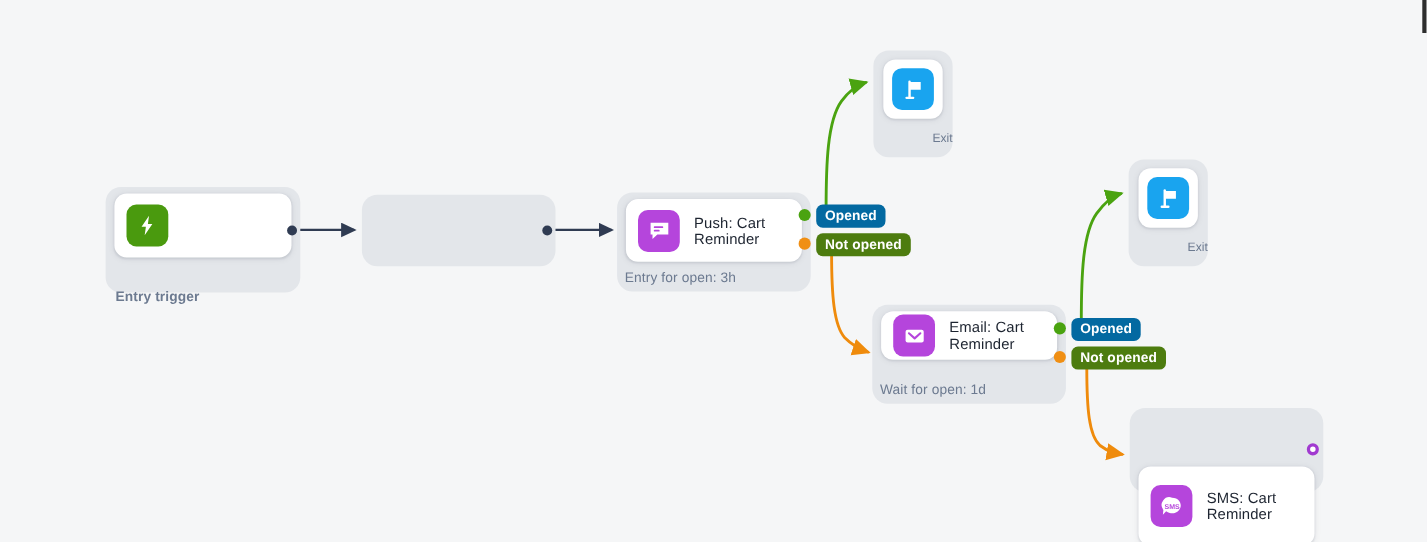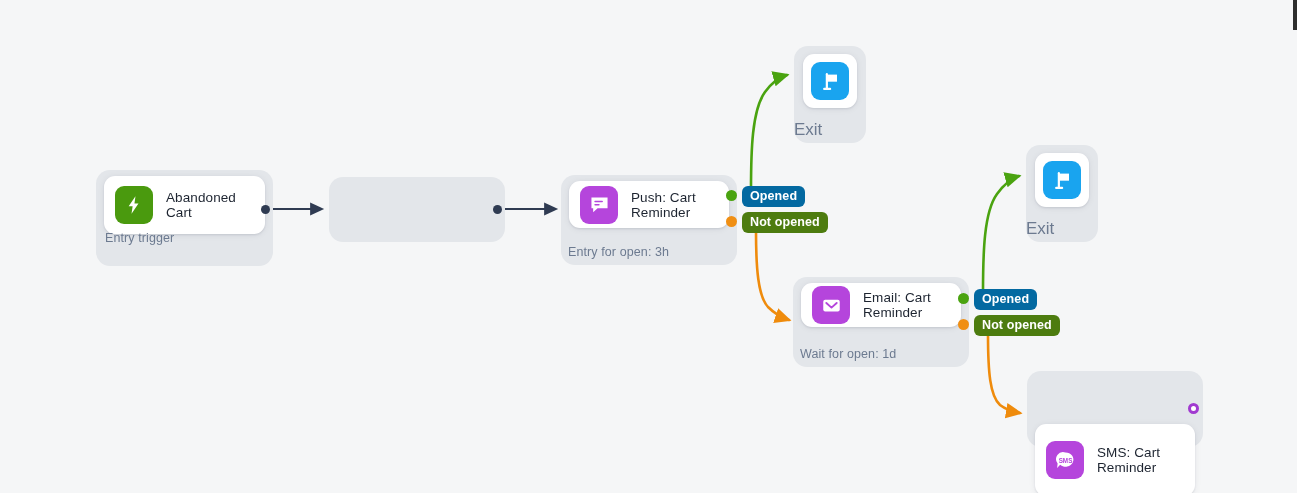--- a/index.html
+++ b/index.html
@@ -61,21 +61,21 @@
     z-index:2;
   }
   .exit-card{
     position:absolute;
     background:#fff;border-radius:11px;
     box-shadow:0 1px 2px rgba(20,30,50,.10),0 1px 7px rgba(20,30,50,.07);
     display:flex;align-items:center;justify-content:center;
     z-index:3;
   }
   .exit-ico{width:38px;height:38px;border-radius:9px;background:#19a4ef;display:flex;align-items:center;justify-content:center;}
-  .exit-label{position:absolute;font-size:17px;color:#6c7a90;text-align:left;z-index:4;}
+  .exit-label{position:absolute;font-size:11px;color:#6c7a90;text-align:right;z-index:4;}
 
   
   .port{position:absolute;border-radius:50%;z-index:6;}
   .port.dark{width:9px;height:9px;background:#2f3b52;}
   .port.green{width:11px;height:11px;background:#4aa310;}
   .port.orange{width:11px;height:11px;background:#f08f14;}
   .port.hollow{width:11px;height:11px;background:#fff;border:3px solid #a13ad0;box-sizing:border-box;}
 
   
   .badge{
@@ -127,30 +127,29 @@
     <path d="M 988 334 C 988 372 990 396 1000 405 C 1008 411 1014 412 1020 413" fill="none" stroke="#ef8b0c" stroke-width="2.6" stroke-linecap="round" marker-end="url(#arrOrange)"></path>
   </svg>
 
   <div class="group" style="left:96px;top:170px;width:177px;height:96px;"></div>
   <div class="card" style="left:104px;top:176px;width:161px;height:58px;">
     <span class="ico" style="background:#4a9a0e;">
       <svg width="22" height="22" viewBox="0 0 24 24" aria-hidden="true">
         <path d="M13.6 2.4 L6.2 13.3 h4.3 l-1.2 8.3 7.6 -11.2 h-4.4 z" fill="#ffffff"></path>
       </svg>
     </span>
-    <span class="lbl">Abandoned Cart</span>
-  </div>
-  <div class="subcaption" style="left:105px;top:231px;">Entry trigger</div>
+  </div>
+  <div class="subcaption" style="left:105px;top:263px;font-weight:bold;">Entry trigger</div>
   <span class="port dark" style="left:261px;top:205px;"></span>
 
   <div class="group" style="left:329px;top:177px;width:176px;height:65px;"></div>
   <span class="port dark" style="left:493px;top:205px;"></span>
 
   <div class="group" style="left:561px;top:175px;width:176px;height:90px;"></div>
-  <div class="card" style="left:569px;top:181px;width:160px;height:47px;">
+  <div class="card" style="left:569px;top:181px;width:160px;height:57px;">
     <span class="ico" style="background:#b545dc;">
       <svg width="23" height="23" viewBox="0 0 24 24" aria-hidden="true">
         <path d="M3.6 4.6 h16.8 v11.2 h-10.4 l-4.6 4.2 v-4.2 h-1.8 z" fill="#ffffff"></path>
         <rect x="6.6" y="8" width="9" height="1.7" rx=".85" fill="#b545dc"></rect>
         <rect x="6.6" y="11.4" width="5.6" height="1.7" rx=".85" fill="#b545dc"></rect>
       </svg>
     </span>
     <span class="lbl">Push: Cart
 Reminder</span>
   </div>

